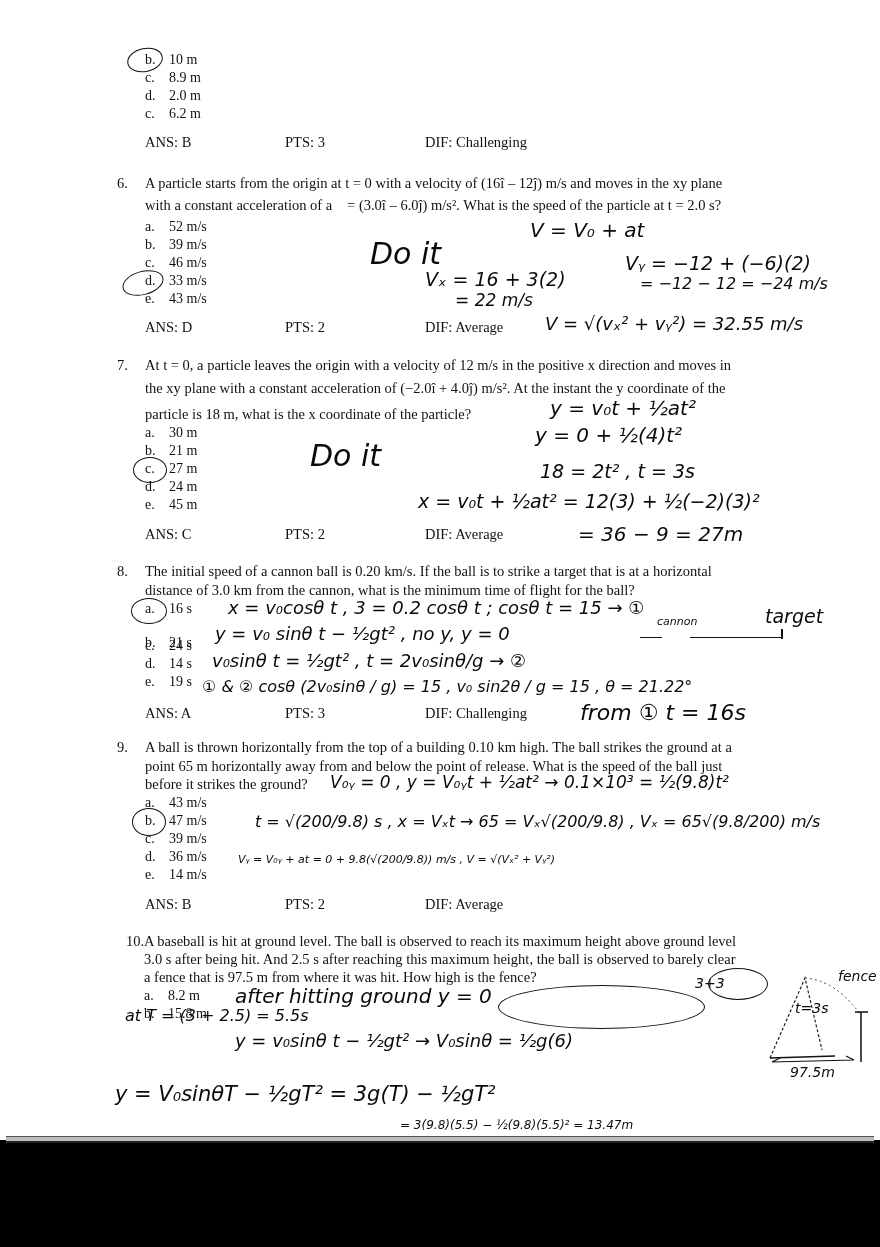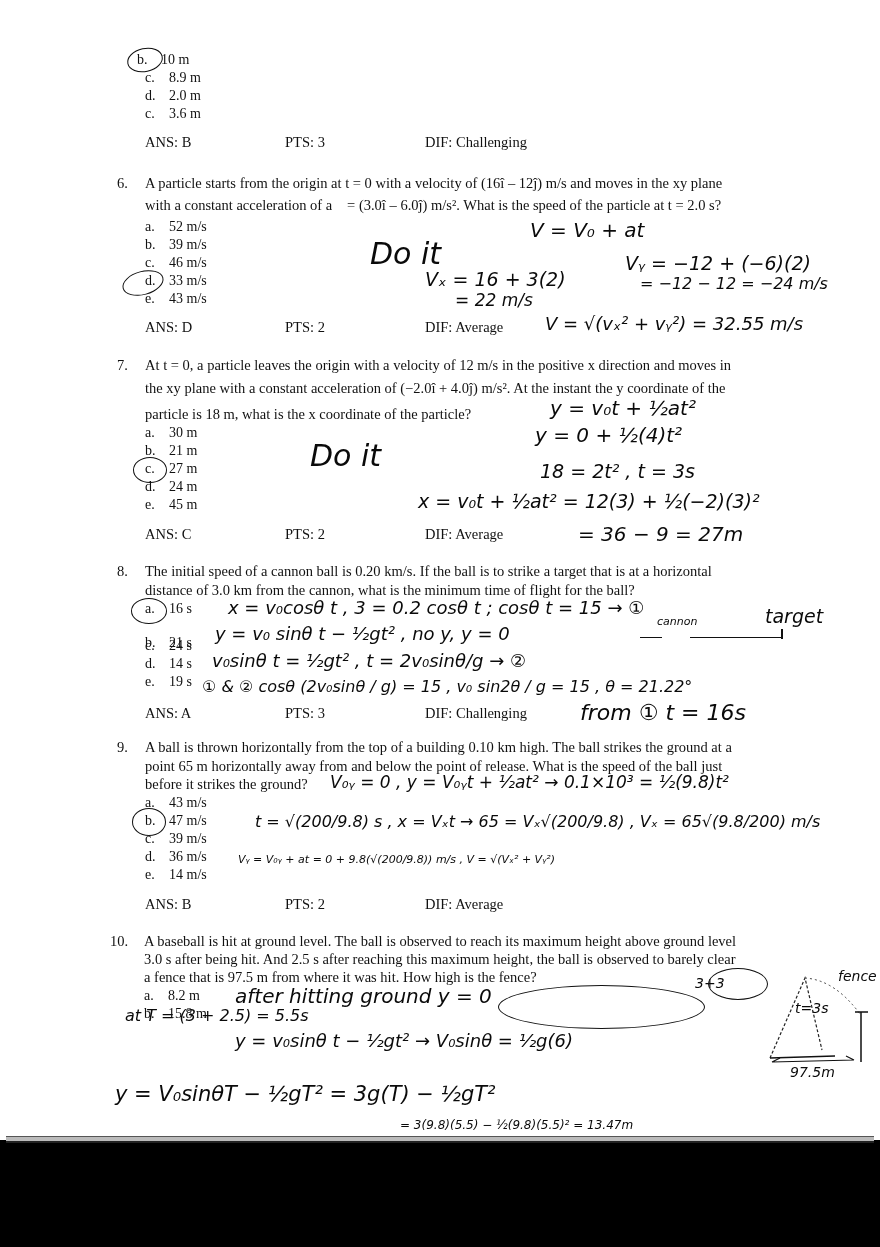--- a/index.html
+++ b/index.html
@@ -16,25 +16,25 @@
   .hw { font-family:"DejaVu Sans", sans-serif; font-style:italic; color:#0a0a0a; }
   .circle { position:absolute; border:1.6px solid #111; border-radius:50%; }
   .qnum { display:inline-block; width:28px; }
 </style>
 </head>
 <body>
 
 <div class="page">
 
   <div>
-    <div class="abs opt" style="left:137px;top:51px;"><span class="l">b.</span><span>10 m</span></div>
+    <div class="abs opt" style="left:145px;top:51px;"><span class="l">b.</span><span>10 m</span></div>
     <div class="circle" style="left:127px;top:48px;width:34px;height:22px;transform:rotate(-12deg);"></div>
     <div class="abs opt" style="left:145px;top:69px;"><span class="l">c.</span><span>8.9 m</span></div>
     <div class="abs opt" style="left:145px;top:87px;"><span class="l">d.</span><span>2.0 m</span></div>
-    <div class="abs opt" style="left:145px;top:105px;"><span class="l">c.</span><span>3.6 m</span></div>
+    <div class="abs opt" style="left:145px;top:105px;"><span class="l">c.</span><span>6.2 m</span></div>
     <div class="abs meta" style="left:145px;top:134px;">ANS:  B</div>
     <div class="abs meta" style="left:285px;top:134px;">PTS:   3</div>
     <div class="abs meta" style="left:425px;top:134px;">DIF:   Challenging</div>
   </div>
 
   <div>
     <div class="abs t" style="left:117px;top:174px;"><span class="qnum">6.</span><span>A particle starts from the origin at t = 0 with a velocity of (16î – 12ĵ) m/s and moves in the xy plane</span></div>
     <div class="abs t" style="left:145px;top:196px;">with a constant acceleration of a⃗ = (3.0î – 6.0ĵ) m/s². What is the speed of the particle at t = 2.0 s?</div>
     <div class="abs opt" style="left:145px;top:218px;"><span class="l">a.</span><span>52 m/s</span></div>
     <div class="abs opt" style="left:145px;top:236px;"><span class="l">b.</span><span>39 m/s</span></div>
@@ -111,21 +111,21 @@
     <div class="abs opt" style="left:145px;top:866px;"><span class="l">e.</span><span>14 m/s</span></div>
     <div class="abs meta" style="left:145px;top:896px;">ANS:  B</div>
     <div class="abs meta" style="left:285px;top:896px;">PTS:   2</div>
     <div class="abs meta" style="left:425px;top:896px;">DIF:   Average</div>
     <div class="abs hw" style="left:330px;top:772px;font-size:17px;">V₀ᵧ = 0 ,  y = V₀ᵧt + ½at² → 0.1×10³ = ½(9.8)t²</div>
     <div class="abs hw" style="left:255px;top:812px;font-size:16px;">t = √(200/9.8) s ,  x = Vₓt → 65 = Vₓ√(200/9.8) ,  Vₓ = 65√(9.8/200) m/s</div>
     <div class="abs hw" style="left:238px;top:853px;font-size:11px;">Vᵧ = V₀ᵧ + at = 0 + 9.8(√(200/9.8)) m/s ,  V = √(Vₓ² + Vᵧ²)</div>
   </div>
 
   <div>
-    <div class="abs t" style="left:110px;top:932px;"><span class="qnum" style="width:34px;">10.</span><span>A baseball is hit at ground level. The ball is observed to reach its maximum height above ground level</span></div>
+    <div class="abs t" style="left:110px;top:932px;"><span class="qnum" style="width:34px;text-align:right;">10.</span><span>A baseball is hit at ground level. The ball is observed to reach its maximum height above ground level</span></div>
     <div class="abs t" style="left:144px;top:950px;">3.0 s after being hit. And 2.5 s after reaching this maximum height, the ball is observed to barely clear</div>
     <div class="abs t" style="left:144px;top:968px;">a fence that is 97.5 m from where it was hit. How high is the fence?</div>
     <div class="abs opt" style="left:144px;top:987px;"><span class="l">a.</span><span>8.2 m</span></div>
     <div class="abs opt" style="left:144px;top:1005px;"><span class="l">b.</span><span>15.8 m</span></div>
     <div class="abs hw" style="left:235px;top:984px;font-size:20px;">after hitting ground  y = 0</div>
     <div class="abs hw" style="left:235px;top:1018px;font-size:18px;margin-top:12px;">y = v₀sinθ t − ½gt²  →  V₀sinθ = ½g(6)</div>
     <div class="circle" style="left:498px;top:985px;width:205px;height:42px;border-radius:50%;"></div>
     <div class="abs hw" style="left:695px;top:975px;font-size:14px;">3+3</div>
     <div class="circle" style="left:708px;top:968px;width:58px;height:30px;"></div>
     <div class="abs hw" style="left:125px;top:1006px;font-size:16px;">at T = (3 + 2.5) = 5.5s</div>

